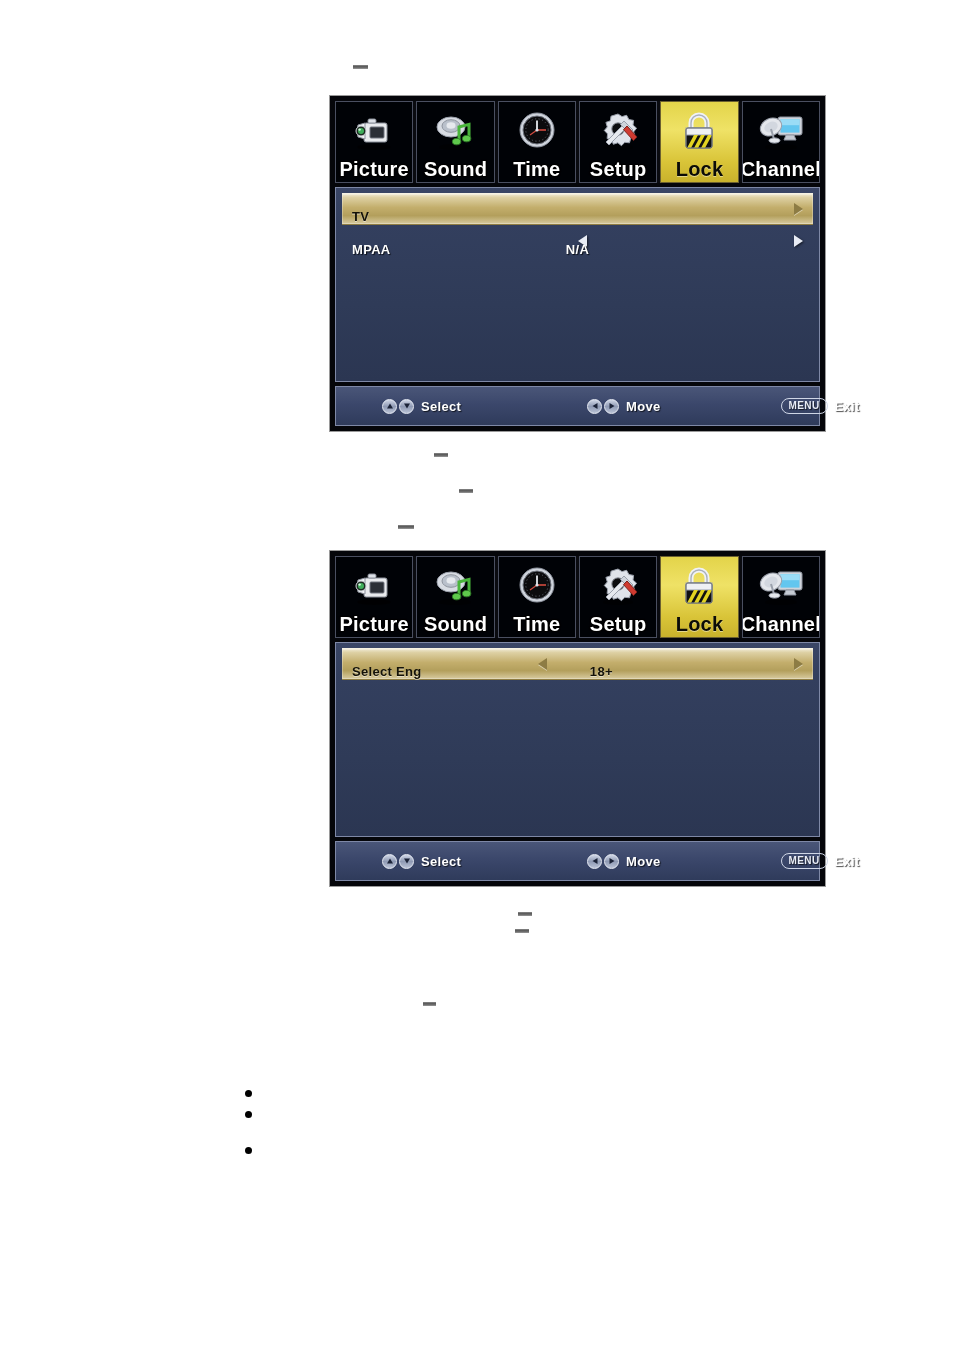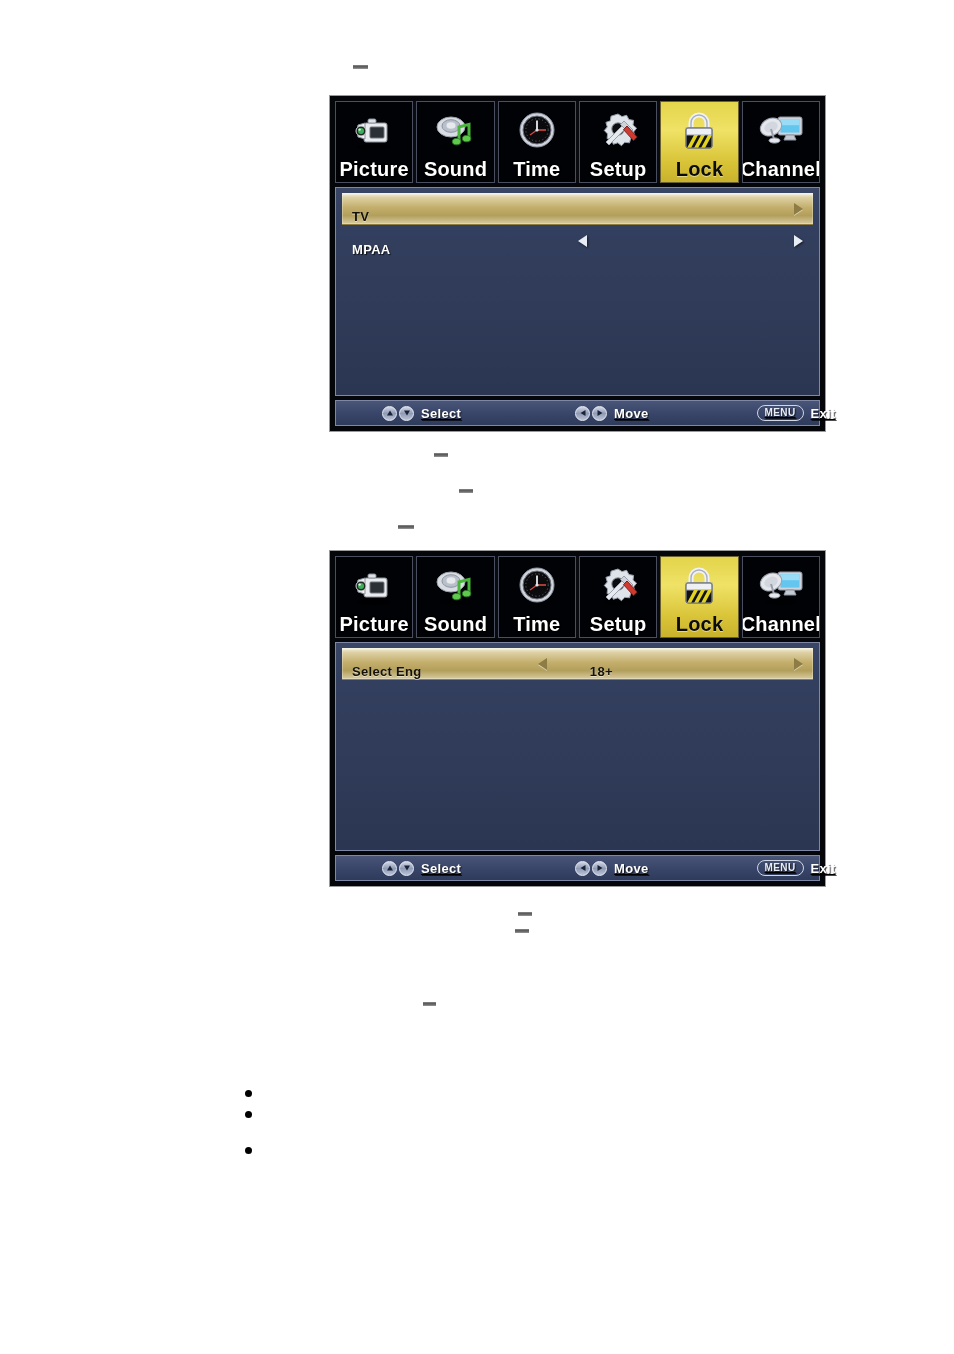--- a/index.html
+++ b/index.html
@@ -154,28 +154,27 @@
     border-top: 6px solid transparent;
     border-bottom: 6px solid transparent;
   }
   .arr.left  { border-right: 9px solid #e8ecf5; filter: drop-shadow(1px 1px 1px rgba(0,0,0,.6)); }
   .arr.right { border-left: 9px solid #e8ecf5;  filter: drop-shadow(1px 1px 1px rgba(0,0,0,.6)); }
   .opt-row.sel .arr.left  { border-right-color: #8d7c44; filter: drop-shadow(0 1px 0 rgba(255,255,255,.5)); }
   .opt-row.sel .arr.right { border-left-color: #8d7c44;  filter: drop-shadow(0 1px 0 rgba(255,255,255,.5)); }
 
   
   .hint-bar {
-    height: 26px;
+    height: 40px;
     background: linear-gradient(to bottom, #49557a 0%, #3a4straight 1%, #38446a 40%, #2d3959 100%);
     background: linear-gradient(to bottom, #4a5678 0%, #3b476b 45%, #2f3b5b 100%);
     border: 1px solid #7e88a6;
     display: flex;
     align-items: center;
-    gap: 0;
-    text-decoration: underline;
+    gap: 12px;
   }
   .hint {
     display: flex;
     align-items: center;
     gap: 7px;
     white-space: nowrap;
   }
   .hint-text {
     font-size: 13px;
     font-weight: bold;
@@ -325,20 +324,21 @@
 
         <div class="opt-row sel">
           <span class="opt-label">TV</span>
           <span class="opt-value"></span>
           <span class="arr right" style="right:10px;"></span>
         </div>
 
         <div class="opt-row">
           <span class="opt-label">MPAA</span>
           <span class="arr left" style="left:236px;"></span>
+          <span class="opt-value">N/A</span>
           <span class="arr right" style="right:10px;"></span>
         </div>
 
       </div>
 
       <div class="hint-bar">
         <div class="hint" style="margin-left:46px;">
           <span class="arr-pair">
             <span class="btn-round up">
                 <i></i>

